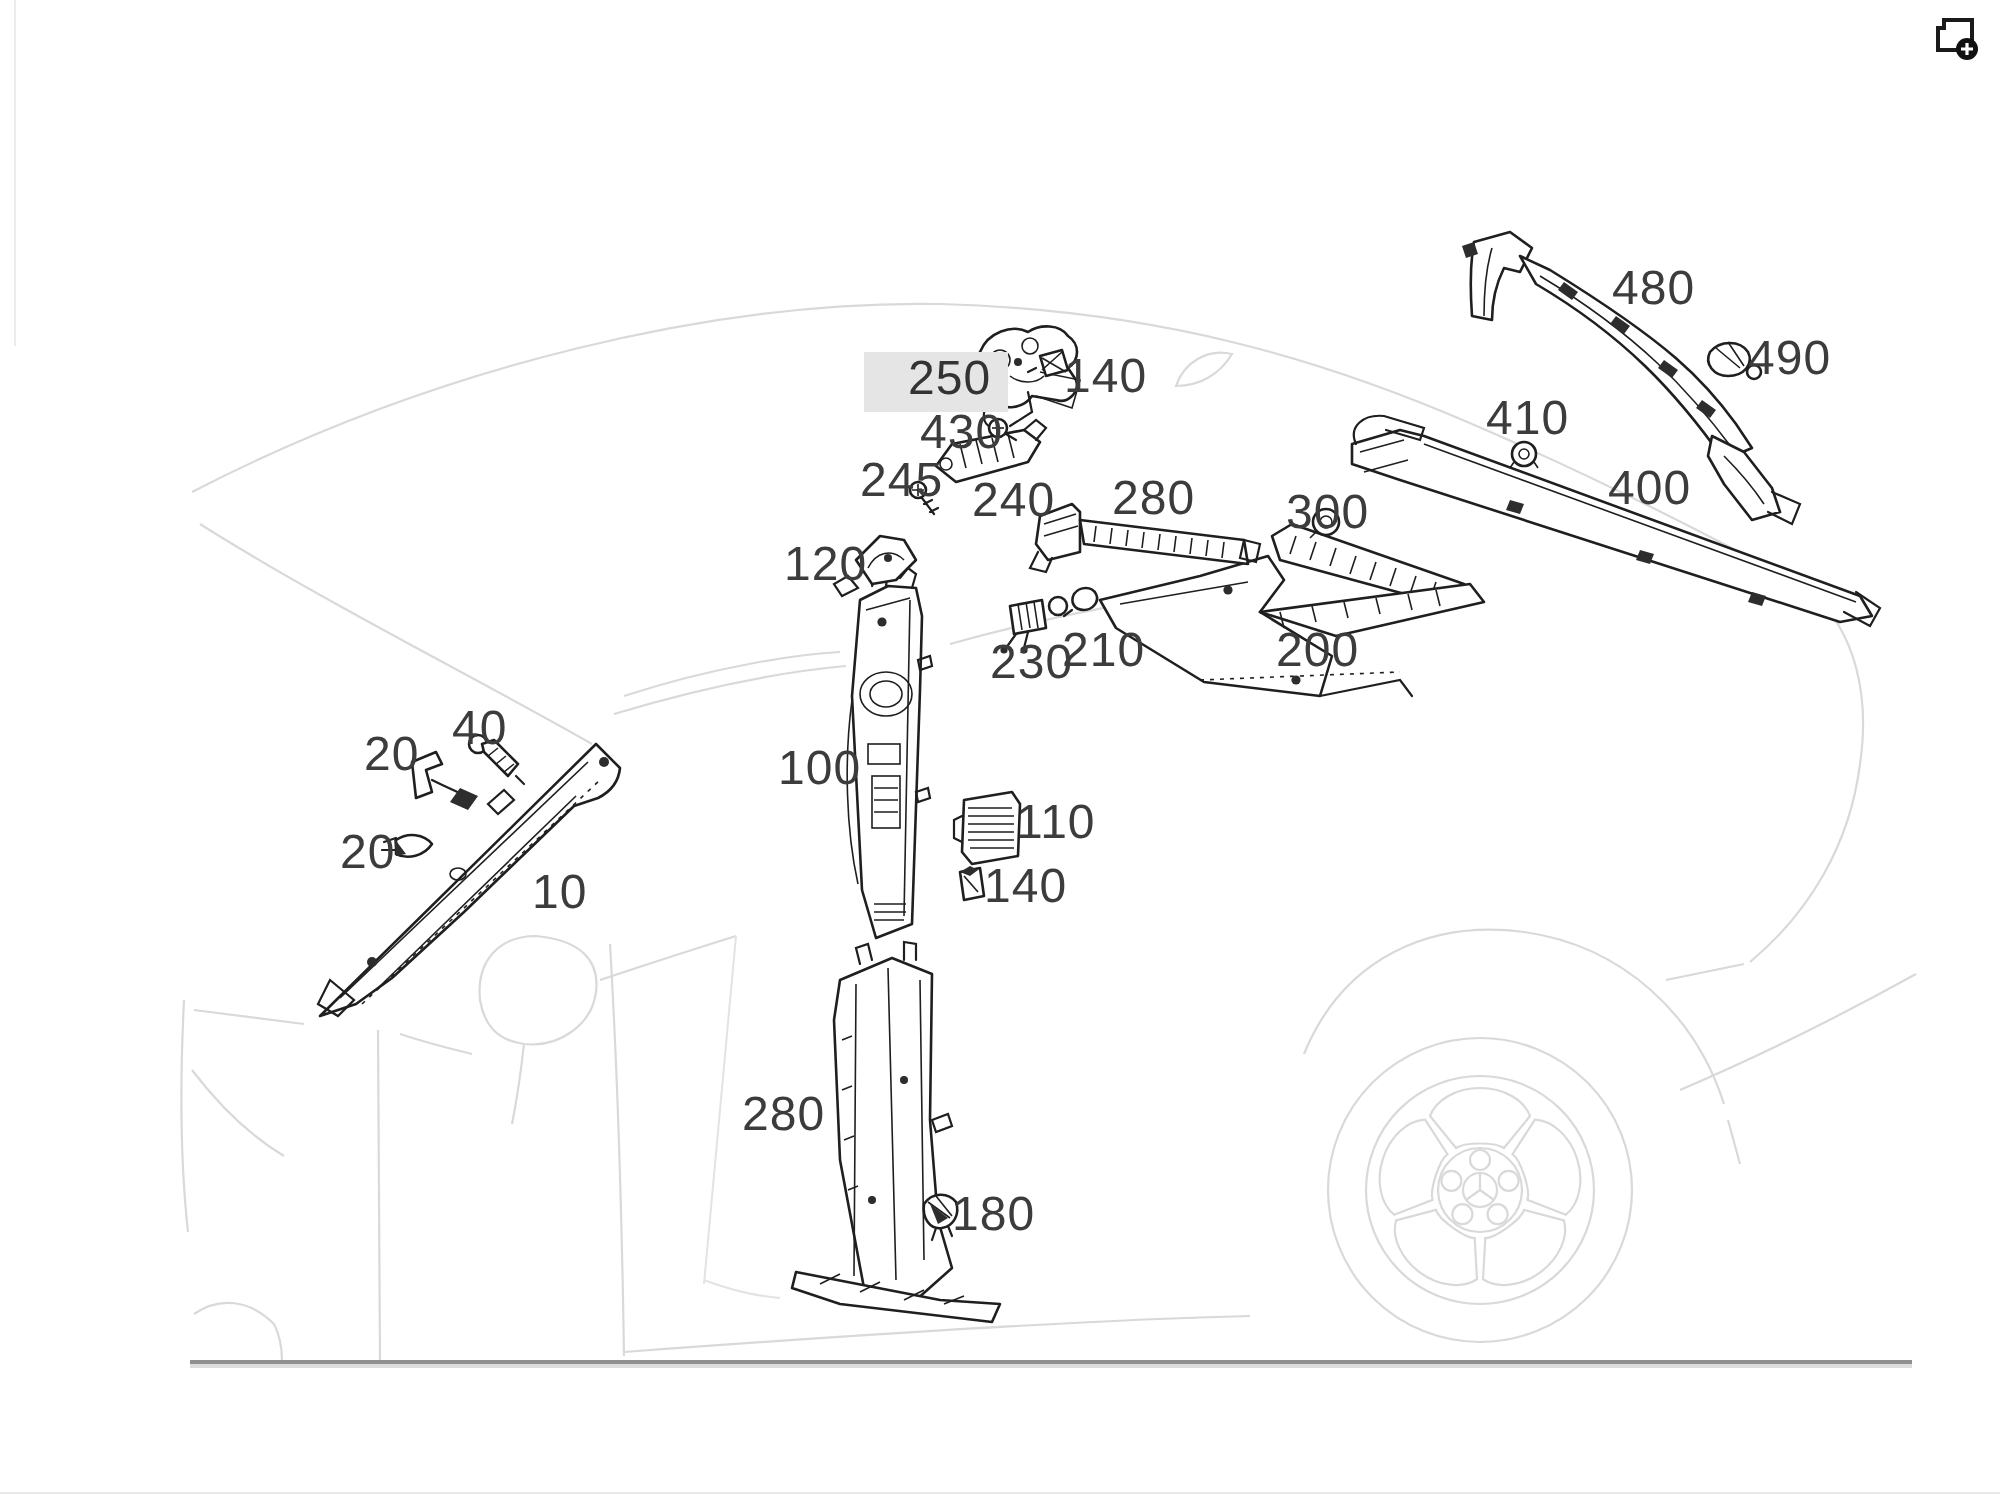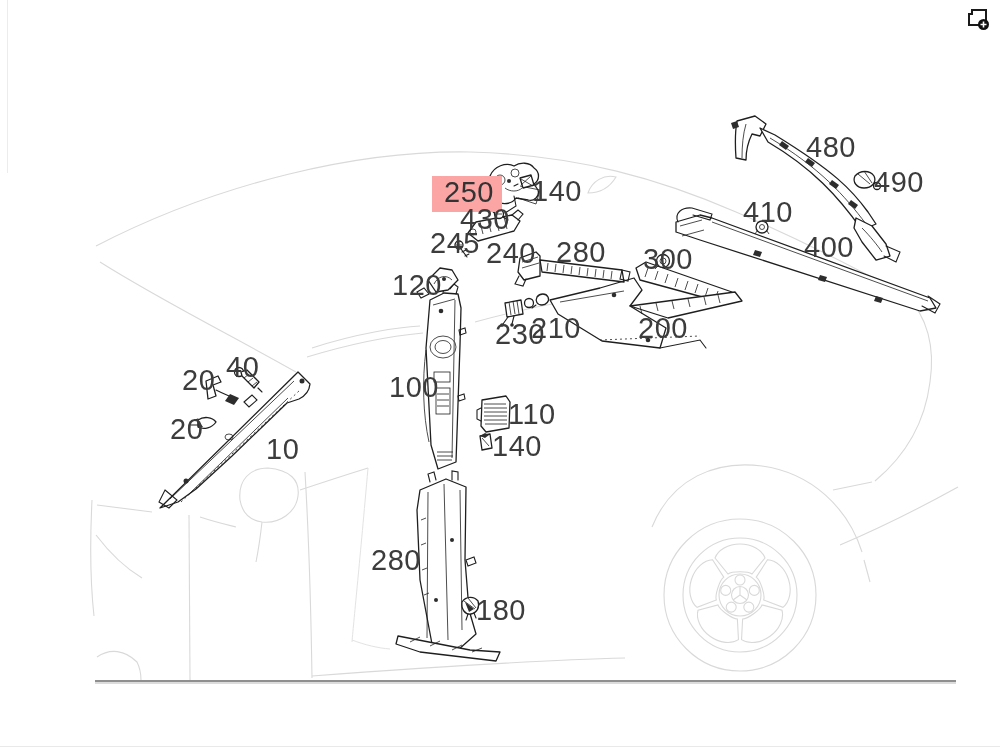--- a/index.html
+++ b/index.html
@@ -2,22 +2,22 @@
 <html><head>
 <meta charset="utf-8">
 <style>
   html,body{margin:0;padding:0;background:#fff;}
   .canvas{position:relative;width:1000px;height:749px;background:#ffffff;overflow:hidden;
           font-family:"Liberation Sans",sans-serif;}
   .left-line{position:absolute;left:7px;top:0;width:1px;height:173px;background:#ececec;}
   .sep{position:absolute;left:95px;top:680px;width:861px;height:2px;background:#8f8f8f;box-shadow:0 2px 0 #dcdcdc;}
   .bottom-edge{position:absolute;left:0;top:746px;width:1000px;height:1px;background:#e9e9e9;}
   .top-icon{position:absolute;top:5px;right:8px;width:28px;height:28px;background:none;border:none;padding:0;cursor:pointer;}
-  .lbl{position:absolute;font-size:29px;line-height:1.1;color:#3c3c3c;letter-spacing:.5px;cursor:pointer;user-select:none;}
-  .lbl.hl{background:#fca5a5;padding:1px 8px 3px 12px;color:#333;}
+  .lbl{position:absolute;font-size:24px;line-height:1.1;color:#3c3c3c;letter-spacing:.5px;cursor:pointer;user-select:none;}
+  .lbl.hl{background:#e5e5e5;padding:1px 8px 3px 22px;color:#333;}
   svg.diagram{position:absolute;left:0;top:0;}
   .car{stroke:#d9d9d9;fill:none;stroke-width:1.1;}
   .car2{stroke:#e3e3e3;fill:none;stroke-width:1;}
   .p{stroke:#1f1f1f;fill:#ffffff;stroke-width:1.3;stroke-linejoin:round;}
   .pd{stroke:#1f1f1f;fill:none;stroke-width:.8;}
   .pt{stroke:#1f1f1f;fill:none;stroke-width:1.1;stroke-linecap:round;}
   .pf{fill:#2d2d2d;stroke:none;}
 </style>
 </head>
 <body>

